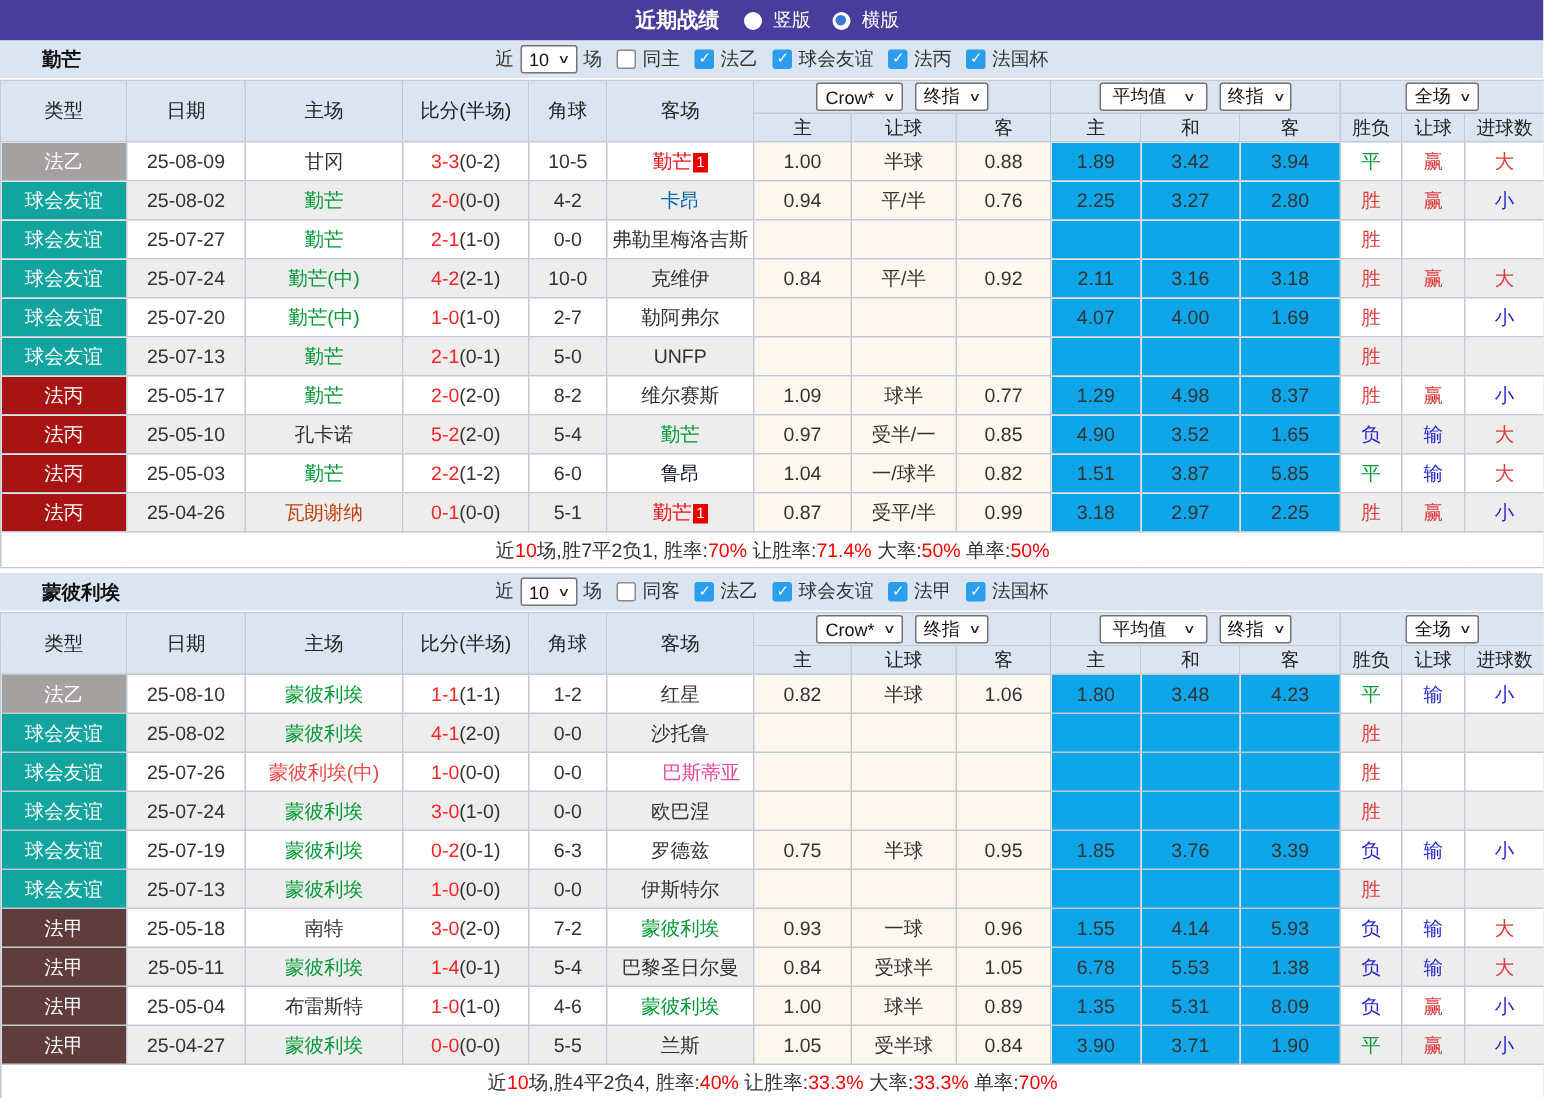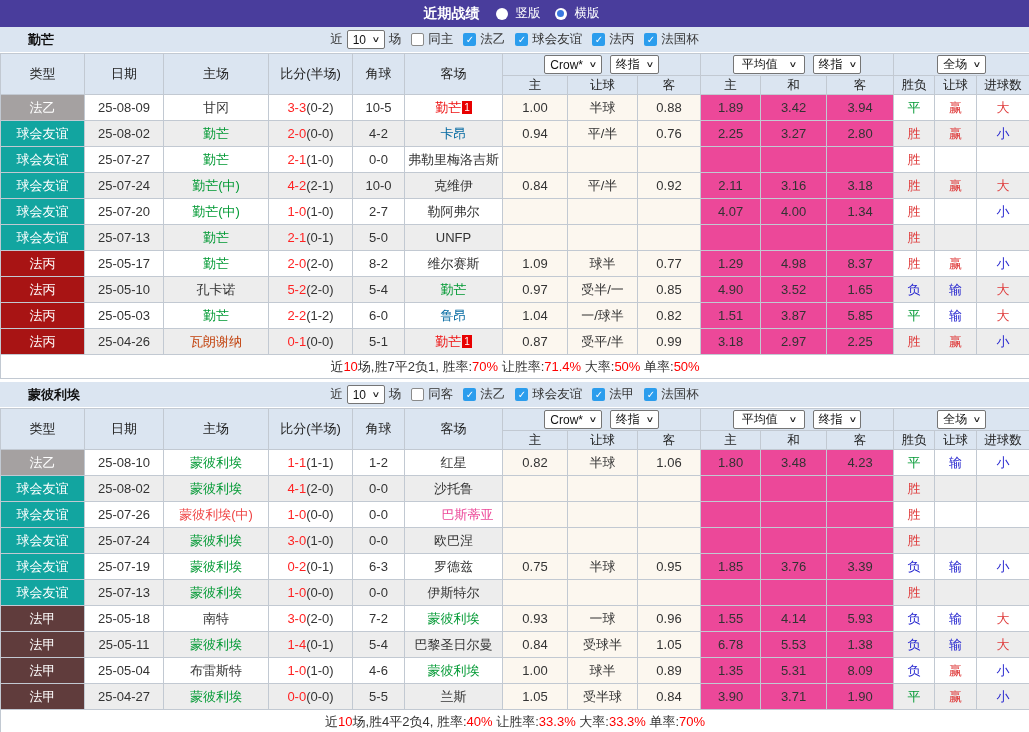--- a/index.html
+++ b/index.html
@@ -45,21 +45,21 @@
     overflow: hidden; white-space: nowrap;
   }
   .stats thead th { background: #dbe5f1; font-weight: normal; font-size: 13px; color: #222; }
   tr.h1 th { height: 22px; }
   tr.h2 th { height: 19px; font-size: 12.5px; }
   .grp-sels { display: flex; justify-content: center; align-items: center; gap: 8px; }
 
   .stats tbody td { height: 26px; font-size: 13px; background: #fff; }
   tr.row-even td { background: #ededed; }
   .stats tbody td.col-odds { background: #fcf7ef; }
-  .stats tbody td.col-avg  { background: #ec4899; }
+  .stats tbody td.col-avg  { background: #0ea5e9; }
   td.league-cell { color: #fff; font-size: 12px; }
   .ft { color: #f22; }
   .ht { color: #333; }
   .rank-badge {
     display: inline-block; background: #e80000; color: #fff; font-size: 10px;
     line-height: 13px; min-width: 9px; padding: 0 2px; margin-left: 1px; vertical-align: 1px;
   }
   td.summary { height: 24px; background: #fff; font-size: 13px; border: 1px solid #c2c9d2; }
   .sumred { color: #f00; }
   .gap { height: 3px; background: #fff; }
@@ -251,21 +251,21 @@
           <td class="date-cell">25-07-20</td>
           <td class="team-cell"><span style="color: rgb(0, 153, 51);">勤芒(中)</span></td>
           <td class="score-cell"><span class="ft">1-0</span><span class="ht">(1-0)</span></td>
           <td class="corner-cell">2-7</td>
           <td class="team-cell"><span style="color: rgb(51, 51, 51);">勒阿弗尔</span></td>
           <td class="col-odds"></td>
           <td class="col-odds"></td>
           <td class="col-odds"></td>
           <td class="col-avg">4.07</td>
           <td class="col-avg">4.00</td>
-          <td class="col-avg">1.34</td>
+          <td class="col-avg">1.69</td>
           <td class="res-cell" style="color: rgb(223, 58, 58);">胜</td>
           <td class="res-cell"></td>
           <td class="res-cell" style="color: rgb(38, 38, 207);">小</td>
         </tr>
         <tr class="row-even">
           <td class="league-cell" style="background: rgb(18, 165, 160);">球会友谊</td>
           <td class="date-cell">25-07-13</td>
           <td class="team-cell"><span style="color: rgb(0, 153, 51);">勤芒</span></td>
           <td class="score-cell"><span class="ft">2-1</span><span class="ht">(0-1)</span></td>
           <td class="corner-cell">5-0</td>
@@ -313,21 +313,21 @@
           <td class="res-cell" style="color: rgb(38, 38, 207);">负</td>
           <td class="res-cell" style="color: rgb(38, 38, 207);">输</td>
           <td class="res-cell" style="color: rgb(223, 58, 58);">大</td>
         </tr>
         <tr class="row-odd">
           <td class="league-cell" style="background: rgb(168, 20, 20);">法丙</td>
           <td class="date-cell">25-05-03</td>
           <td class="team-cell"><span style="color: rgb(0, 153, 51);">勤芒</span></td>
           <td class="score-cell"><span class="ft">2-2</span><span class="ht">(1-2)</span></td>
           <td class="corner-cell">6-0</td>
-          <td class="team-cell"><span style="color: #0369a1; font-family: Liberation Serif, serif;">鲁昂</span></td>
+          <td class="team-cell"><span style="color: #0f172a; font-family: Liberation Serif, serif;">鲁昂</span></td>
           <td class="col-odds">1.04</td>
           <td class="col-odds">一/球半</td>
           <td class="col-odds">0.82</td>
           <td class="col-avg">1.51</td>
           <td class="col-avg">3.87</td>
           <td class="col-avg">5.85</td>
           <td class="res-cell" style="color: rgb(0, 153, 51);">平</td>
           <td class="res-cell" style="color: rgb(38, 38, 207);">输</td>
           <td class="res-cell" style="color: rgb(223, 58, 58);">大</td>
         </tr>

